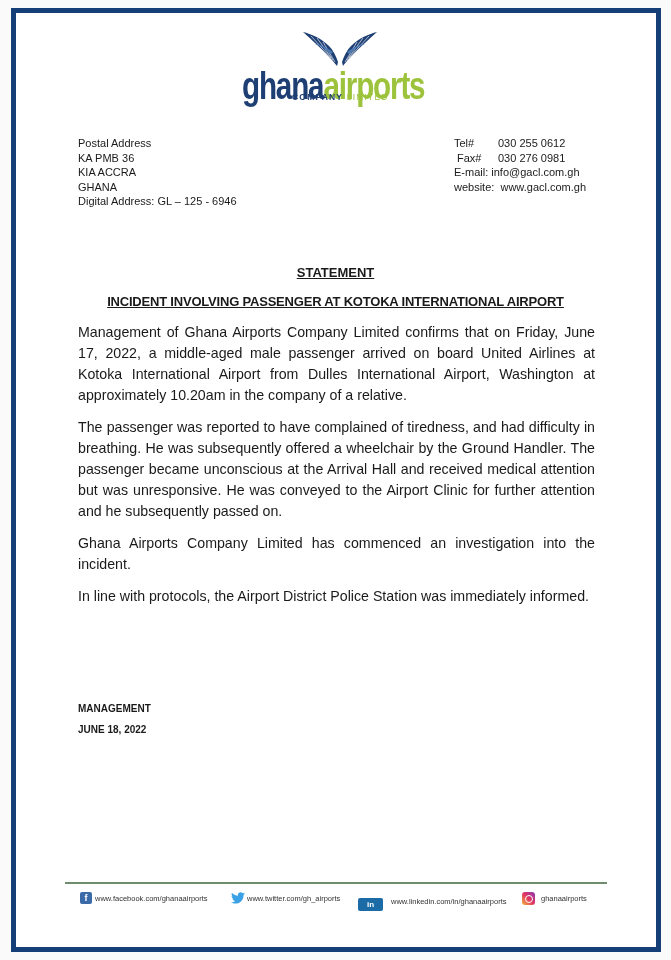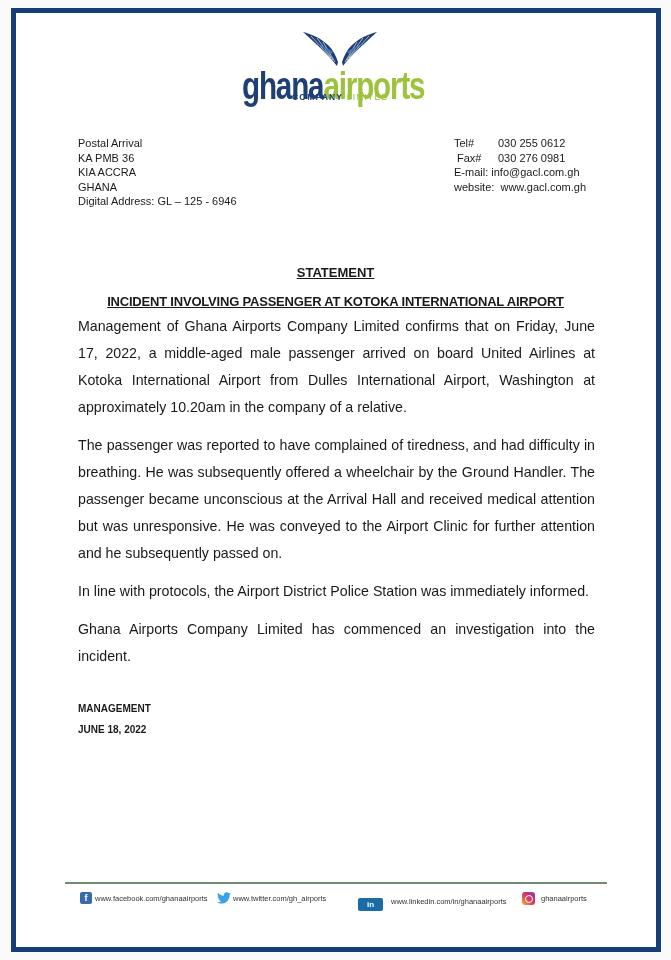--- a/index.html
+++ b/index.html
@@ -19,21 +19,21 @@
   .logo-sub .l { color:#9cc33b; }
   .addr { position:absolute; left:78px; top:136px; font-size:11px; line-height:14.6px; }
   .contact { position:absolute; left:454px; top:136px; font-size:11px; line-height:14.6px; }
   .contact .row { white-space:nowrap; }
   .contact .k { display:inline-block; width:44px; }
   .contact .k.fax { padding-left:3px; width:41px; }
   .title { position:absolute; left:0; width:671px; top:265px; text-align:center; font-weight:bold;
            text-decoration:underline; font-size:13px; }
   .subtitle { position:absolute; left:0; width:671px; top:294px; text-align:center; font-weight:bold;
            text-decoration:underline; font-size:13px; letter-spacing:-0.2px; }
-  .body { position:absolute; left:78px; top:313px; width:517px; font-size:14.2px; line-height:27px;
+  .body { position:absolute; left:78px; top:322px; width:517px; font-size:14.2px; line-height:21px;
           text-align:justify; }
   .body p { margin:0 0 11px 0; }
   .sign { position:absolute; left:78px; top:698px; font-weight:bold; font-size:10px; line-height:21px; }
   .footer-line { position:absolute; left:65px; top:882px; width:542px; height:2px; background:#6f8c6c; }
   .footer { position:absolute; top:892px; left:0; width:671px; font-size:7.5px; color:#333; }
   .fitem { position:absolute; display:flex; align-items:center; white-space:nowrap; }
   .ficon { width:12px; height:12px; margin-right:3px; border-radius:2px; display:inline-flex;
            align-items:center; justify-content:center; color:#fff; font-weight:bold; font-size:9px; }
   .fb { background:#3b6aa8; }
   .li { background:#1b6ca6; font-size:8px; }
@@ -66,21 +66,21 @@
   <div class="logo-word">
     <span class="g">ghana</span><span class="a">airports</span>
   </div>
   <div class="logo-sub">
     <span class="c">COMPANY</span>
     <span class="l">LIMITED</span>
   </div>
 </div>
 
 <div class="addr">
-  <div>Postal Arrival</div>
+  <div>Postal Address</div>
   <div>KA PMB 36</div>
   <div>KIA ACCRA</div>
   <div>GHANA</div>
   <div>Digital Address: GL – 125 - 6946</div>
 </div>
 
 <div class="contact">
   <div class="row">
     <span class="k">Tel#</span><span>030 255 0612</span>
   </div>
@@ -94,37 +94,37 @@
     <span>website:</span>&nbsp; <span>www.gacl.com.gh</span>
   </div>
 </div>
 
 <div class="title">STATEMENT</div>
 <div class="subtitle">INCIDENT INVOLVING PASSENGER AT KOTOKA INTERNATIONAL AIRPORT</div>
 
 <div class="body">
   <p>Management of Ghana Airports Company Limited confirms that on Friday, June 17, 2022, a middle-aged male passenger arrived on board United Airlines at Kotoka International Airport from Dulles International Airport, Washington at approximately 10.20am in the company of a relative.</p>
   <p>The passenger was reported to have complained of tiredness, and had difficulty in breathing. He was subsequently offered a wheelchair by the Ground Handler. The passenger became unconscious at the Arrival Hall and received medical attention but was unresponsive. He was conveyed to the Airport Clinic for further attention and he subsequently passed on.</p>
+  <p>Ghana Airports Company Limited has commenced an investigation into the incident.</p>
   <p>In line with protocols, the Airport District Police Station was immediately informed.</p>
-  <p>Ghana Airports Company Limited has commenced an investigation into the incident.</p>
 </div>
 
 <div class="sign">
   <div>MANAGEMENT</div>
   <div>JUNE 18, 2022</div>
 </div>
 
 <div class="footer-line"></div>
 
 <div class="footer">
   <div class="fitem" style="left:80px;">
     <span class="ficon fb">f</span>
     <span>www.facebook.com/ghanaairports</span>
   </div>
-  <div class="fitem" style="left:217px;">
+  <div class="fitem" style="left:231px;">
     <svg width="14" height="12" viewBox="0 0 24 20" style="margin-right:2px;">
       <path fill="#3aa2e4" d="M24 2.4c-.9.4-1.8.6-2.8.8 1-.6 1.8-1.6 2.2-2.7-1 .6-2 1-3.1 1.2C19.3.7 18 0 16.6 0c-2.7 0-4.9 2.2-4.9 4.9 0 .4 0 .8.1 1.1C7.7 5.8 4.1 3.9 1.7.9c-.4.7-.7 1.6-.7 2.5 0 1.7.9 3.2 2.2 4.1-.8 0-1.6-.2-2.2-.6v.1c0 2.4 1.7 4.4 3.9 4.8-.4.1-.8.2-1.3.2-.3 0-.6 0-.9-.1.6 2 2.4 3.4 4.6 3.4-1.7 1.3-3.8 2.1-6.1 2.1-.4 0-.8 0-1.2-.1 2.2 1.4 4.8 2.2 7.5 2.2 9.1 0 14-7.5 14-14v-.6c1-.7 1.8-1.6 2.5-2.5z"></path>
     </svg>
     <span>www.twitter.com/gh_airports</span>
   </div>
   <div class="fitem" style="left:358px;">
     <span class="ficon li" style="width:25px;height:13px;margin-right:8px;margin-top:6px;">in</span>
     <span>www.linkedin.com/in/ghanaairports</span>
   </div>
   <div class="fitem" style="left:522px;">

